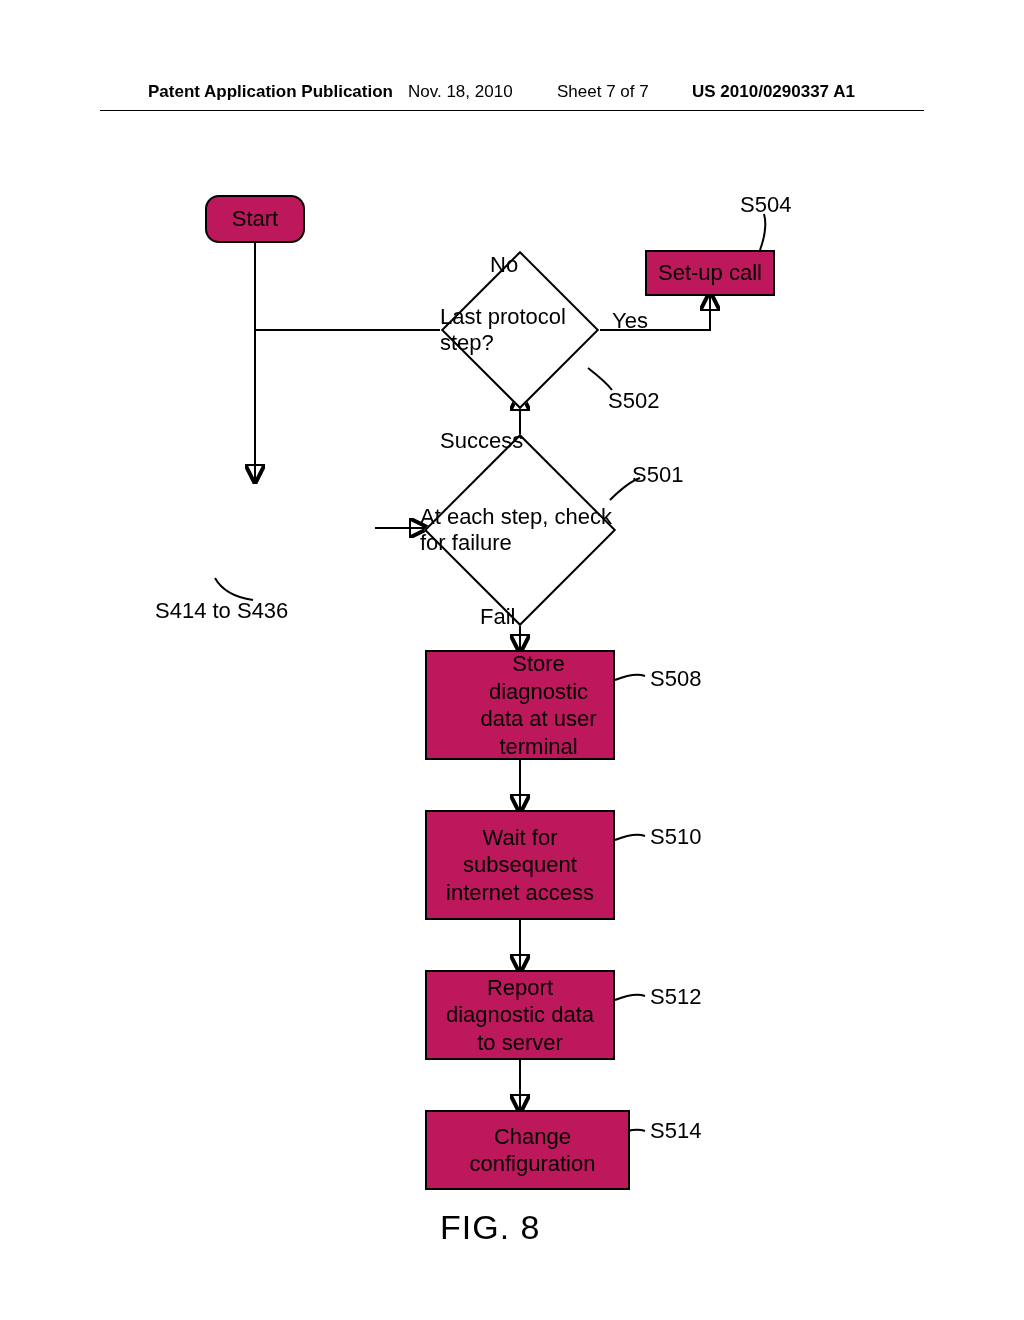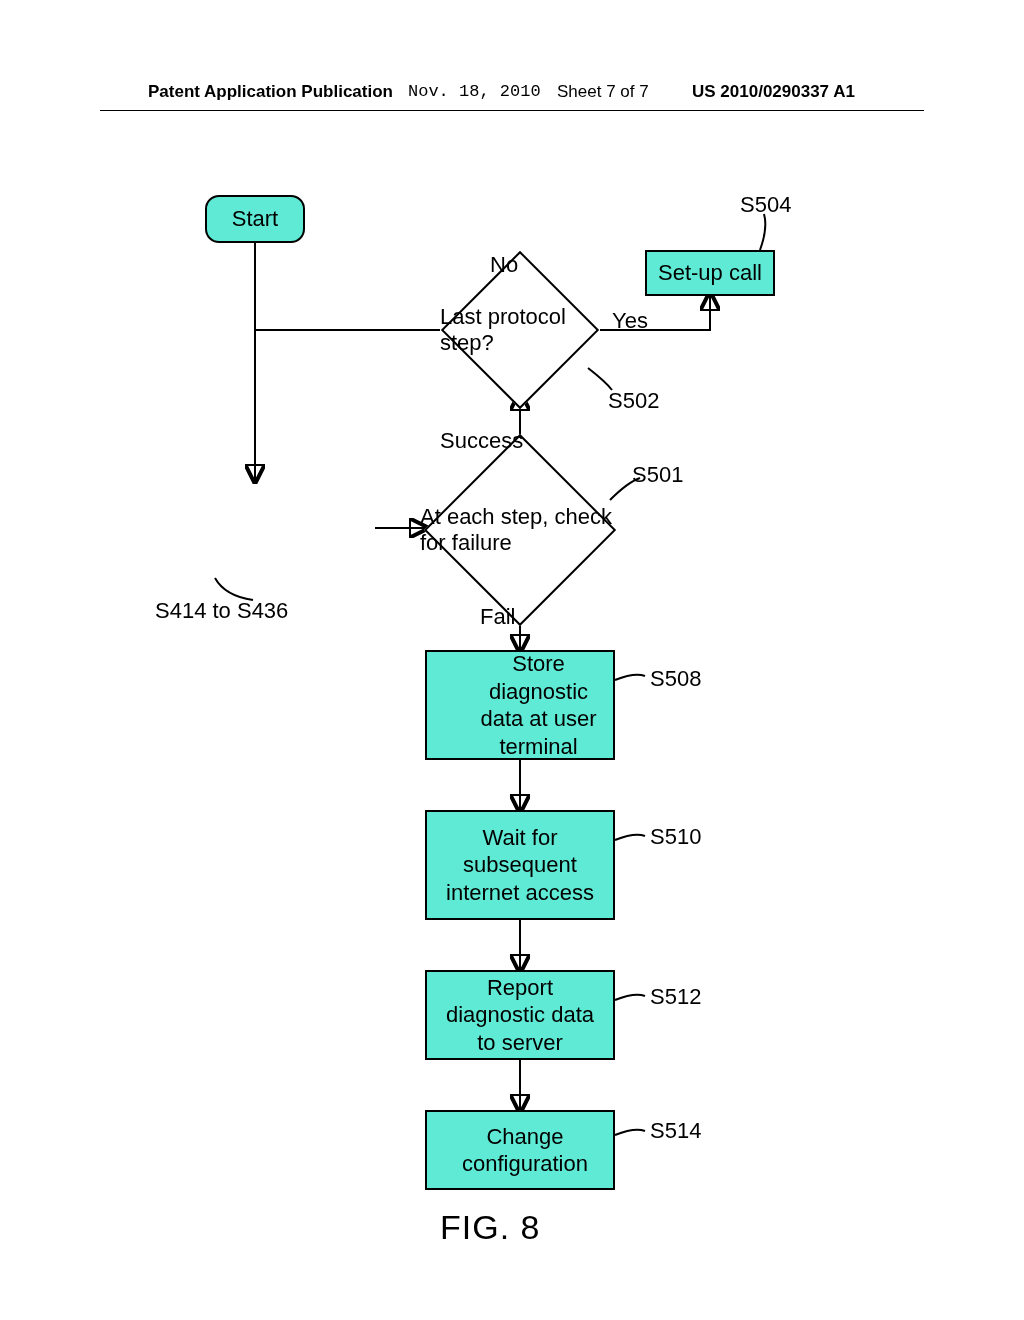--- a/index.html
+++ b/index.html
@@ -12,42 +12,42 @@
     position: relative;
   }
   .header {
     position: absolute;
     top: 82px;
     left: 0;
     width: 1024px;
     font-size: 17px;
   }
   .header .pub   { position: absolute; left: 110px; font-weight: bold; margin-left: 38px; }
-  .header .date  { position: absolute; left: 408px; font-family: Liberation Mono, monospace; }
+  .header .date  { position: absolute; left: 408px; }
   .header .sheet { position: absolute; left: 557px; }
   .header .patno { position: absolute; left: 692px; font-weight: bold; }
   .hr {
     position: absolute;
     top: 110px; left: 100px; width: 824px; height: 1px;
     background: #000;
   }
 
   .canvas { position: absolute; top: 0; left: 0; width: 1024px; height: 1320px; }
 
   .box {
     position: absolute;
     border: 2px solid #000;
     text-align: center;
     display: flex;
     align-items: center;
     justify-content: center;
     padding: 6px 10px;
     font-size: 22px;
     line-height: 1.25;
-    background: #5eead4;
+    background: #be185d;
   }
   .box.round { border-radius: 14px; }
 
   .diamond-wrap {
     position: absolute;
   }
   .diamond {
     position: absolute;
     transform: rotate(45deg);
     border: 2px solid #000;
@@ -162,21 +162,21 @@
   </div>
 
   <div class="box" style="left:425px; top:810px; width:190px; height:110px;">
     <span>Wait for subsequent internet access</span>
   </div>
 
   <div class="box" style="left:425px; top:970px; width:190px; height:90px;">
     <span>Report diagnostic data to server</span>
   </div>
 
-  <div class="box" style="left:425px; top:1110px; width:190px; height:80px;padding-left:20px;">
+  <div class="box" style="left:425px; top:1110px; width:205px; height:80px;padding-left:20px;">
     <span>Change configuration</span>
   </div>
 
   <div class="lbl" style="left:490px; top:252px;">No</div>
   <div class="lbl" style="left:612px; top:308px;">Yes</div>
   <div class="lbl" style="left:440px; top:428px;">Success</div>
   <div class="lbl" style="left:480px; top:604px;">Fail</div>
 
   <div class="lbl" style="left:740px; top:192px;">S504</div>
   <div class="lbl" style="left:608px; top:388px;">S502</div>

